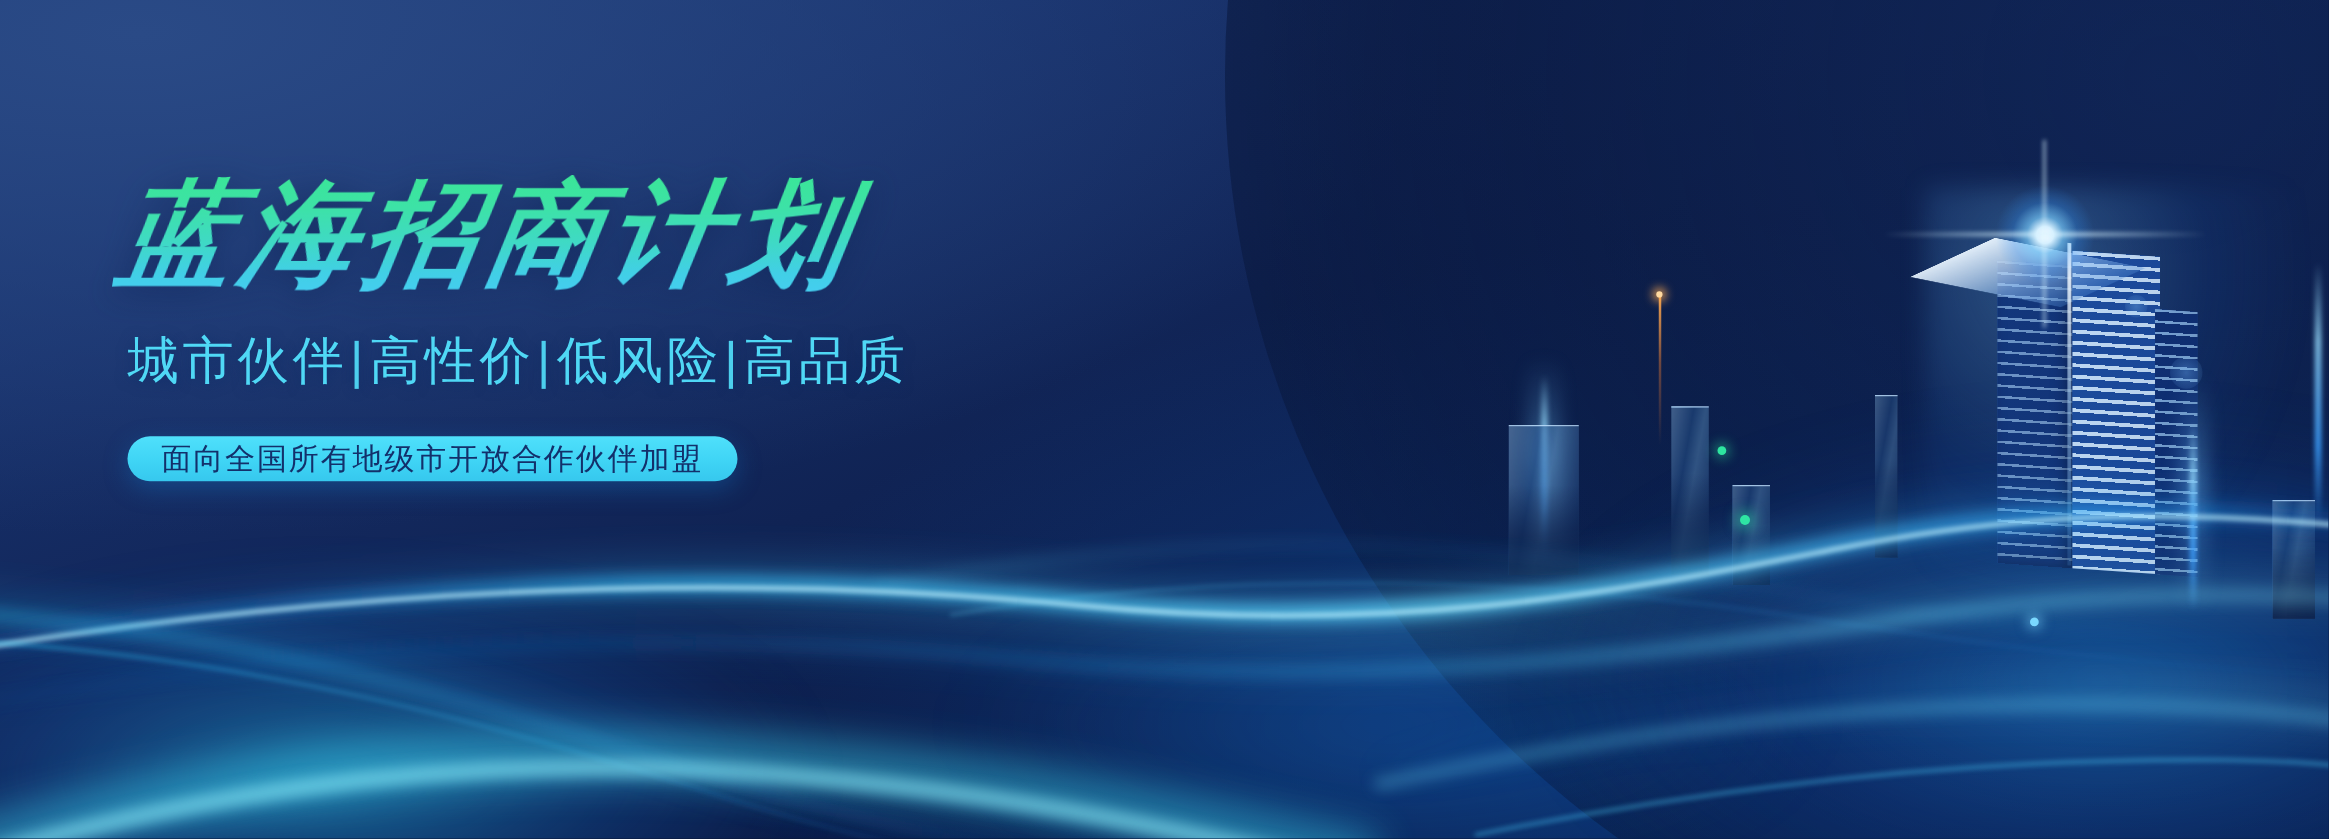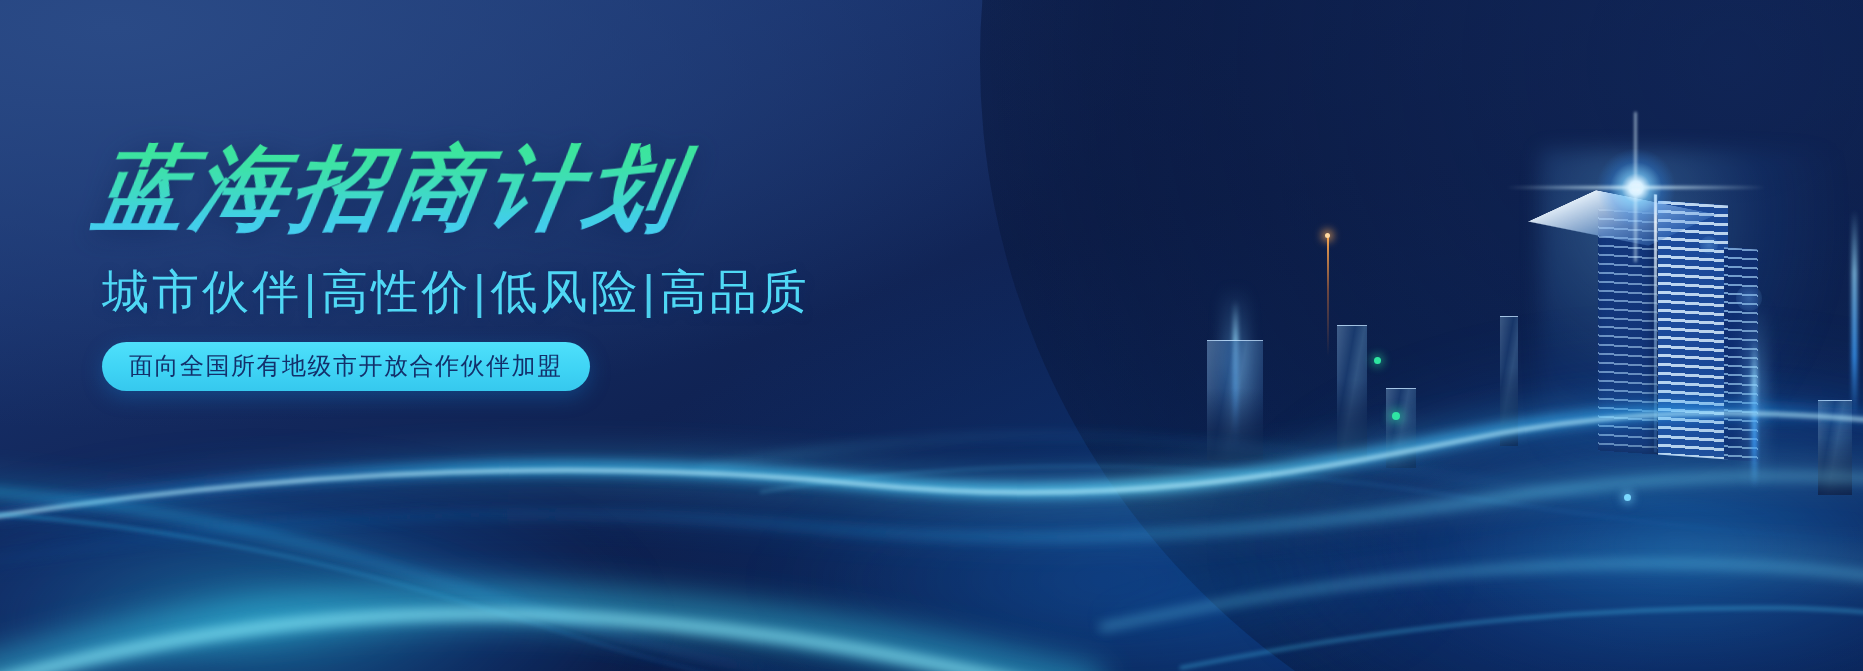--- a/index.html
+++ b/index.html
@@ -143,36 +143,36 @@
     -webkit-background-clip:text;
     background-clip:text;
     color:transparent;
     -webkit-text-fill-color:transparent;
     filter:drop-shadow(0 4px 14px rgba(10,30,80,0.55));
     transform:skewX(-9deg);
     transform-origin:left center;
   }
   .subtitle{
     margin:26px 0 0 6px;
-    font-size:47px;
+    font-size:41px;
     line-height:1.2;
     letter-spacing:3px;
     color:#4fd8f5;
     white-space:nowrap;
     text-shadow:0 2px 10px rgba(10,40,100,0.6);
   }
   .subtitle .sep{color:#4fd8f5;opacity:0.95;padding:0 2px;}
 
   .pill{
     display:inline-flex;
     align-items:center;
     justify-content:center;
-    margin-top:22px;
+    margin-top:36px;
     margin-left:6px;
-    height:49px;
+    height:36px;
     padding:0 27px;
     border-radius:26px;
     background:linear-gradient(180deg,#4fe0fb 0%,#3fd4f5 55%,#36c8ee 100%);
     color:#13306b;
     font-size:24px;
     letter-spacing:1.5px;
     white-space:nowrap;
     box-shadow:0 6px 20px rgba(20,120,200,0.35);
   }
 </style>

